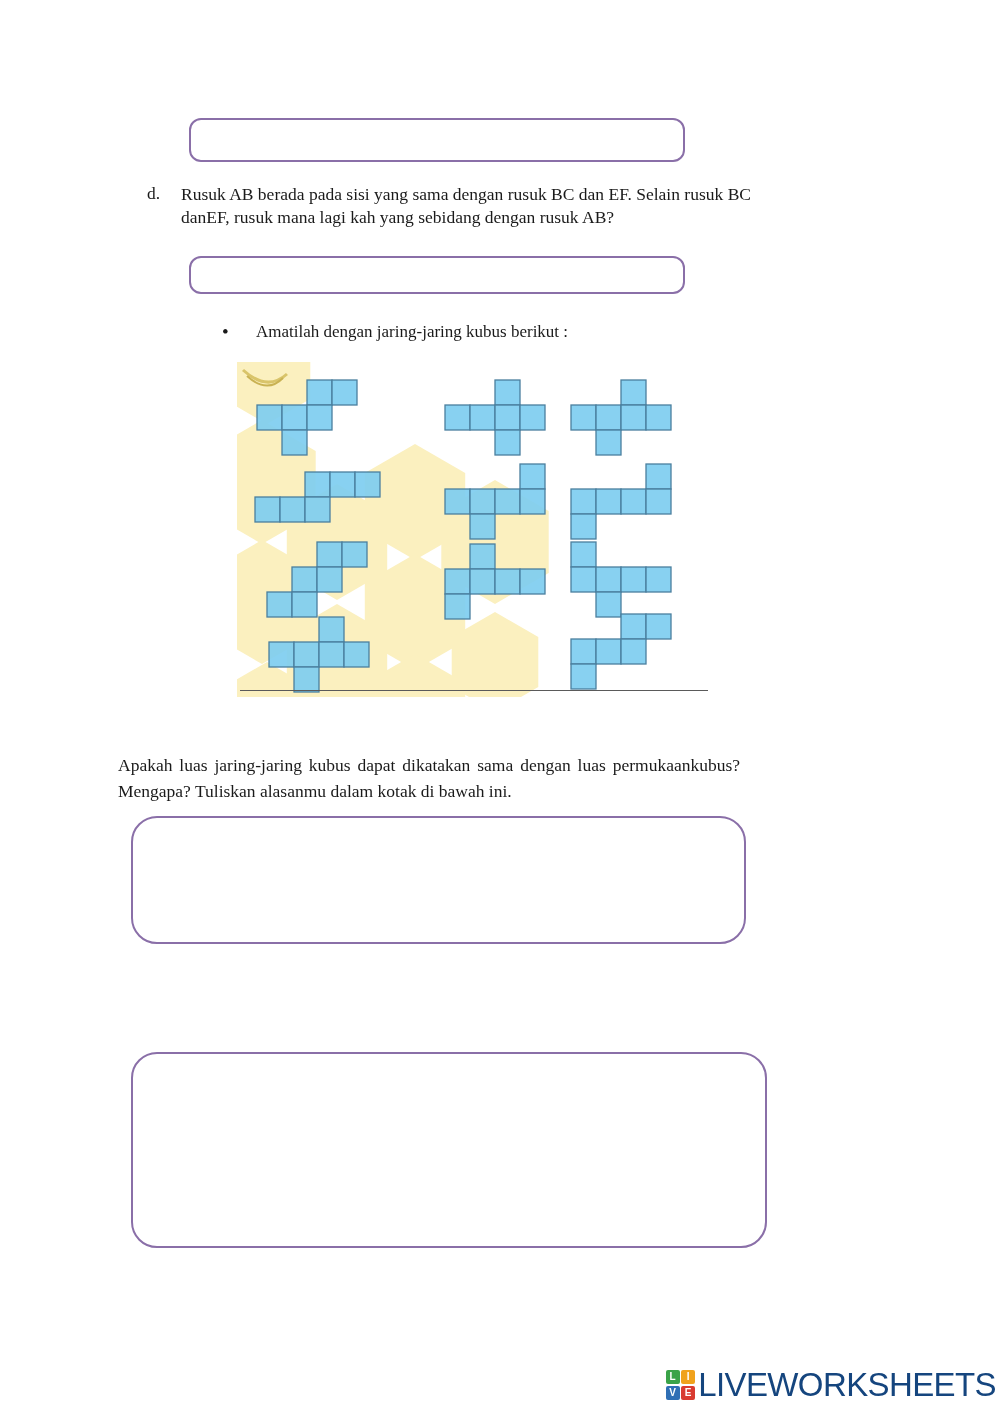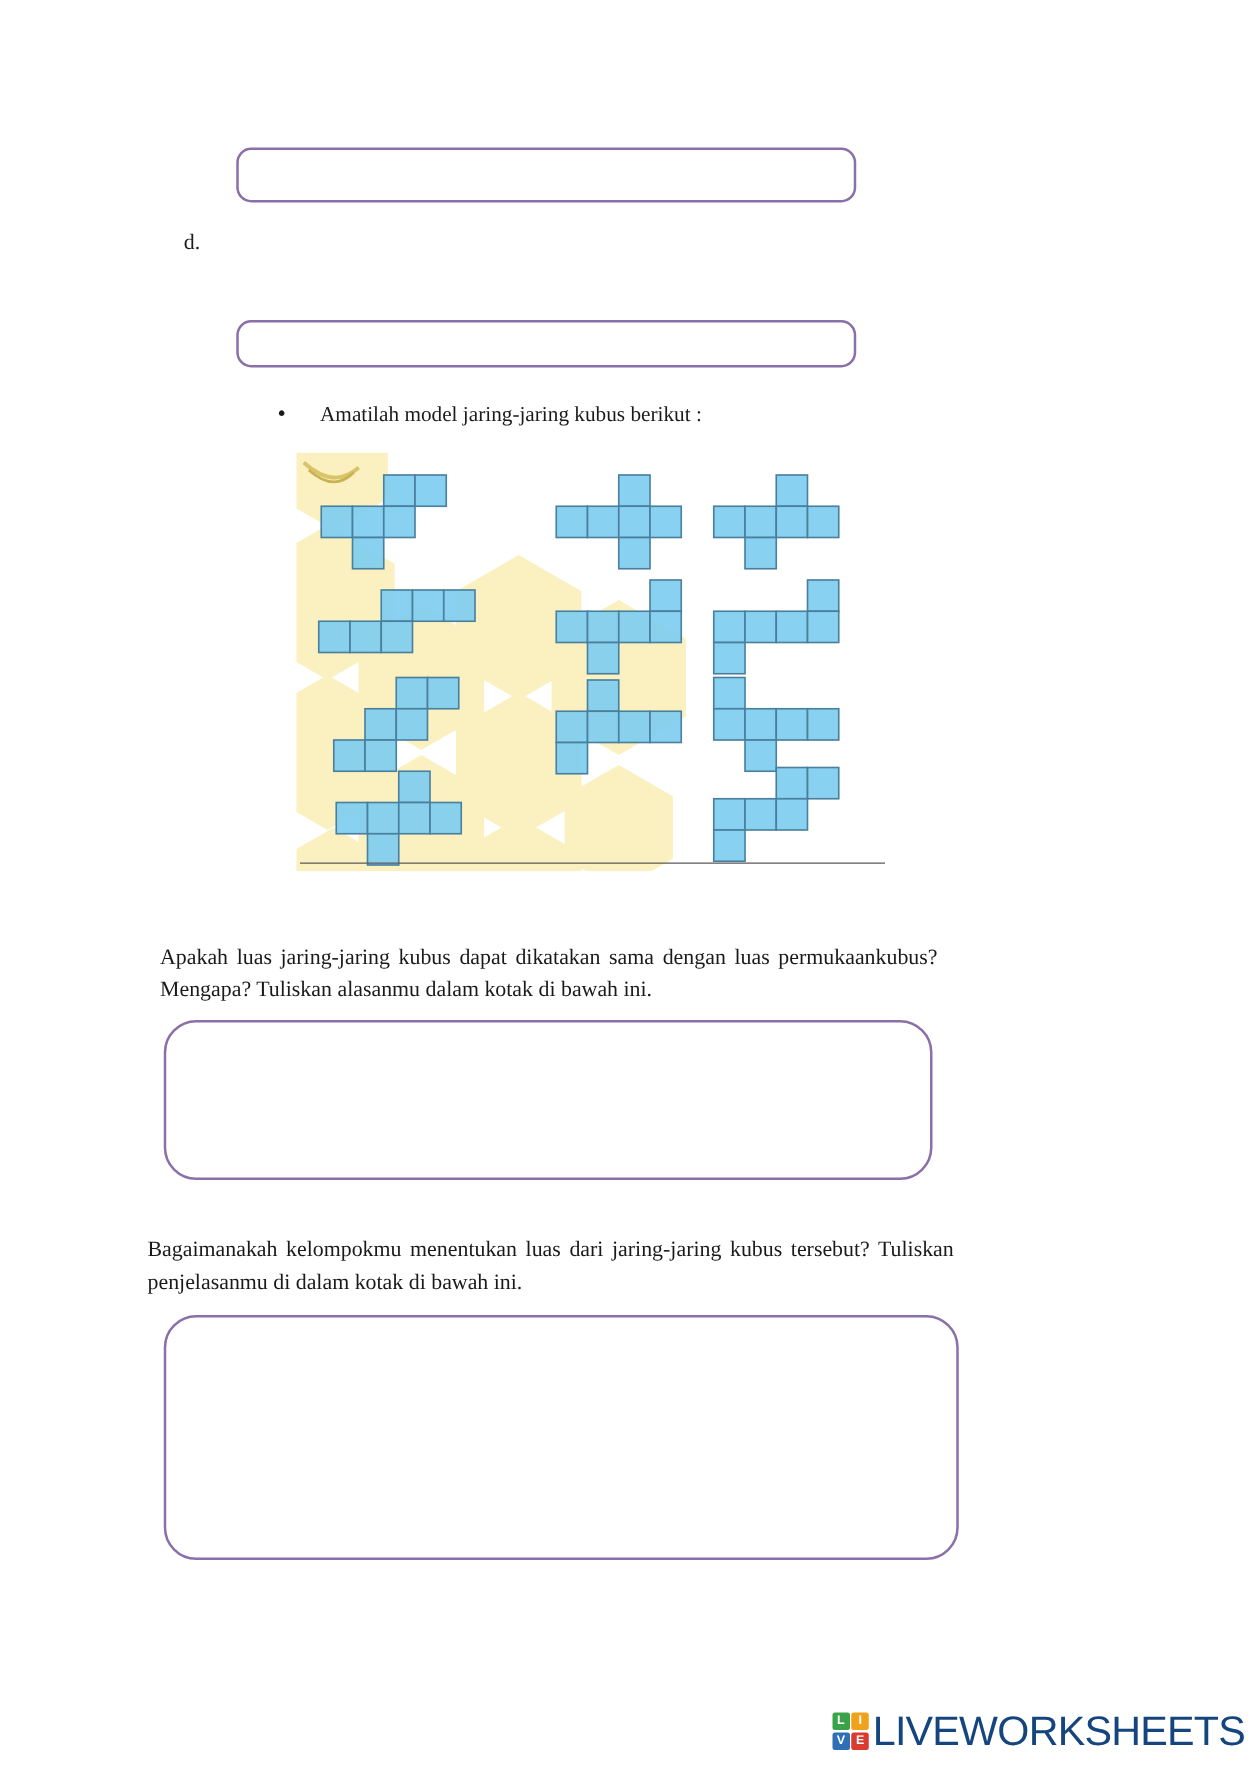--- a/index.html
+++ b/index.html
@@ -131,26 +131,27 @@
   }
 </style>
 </head>
 <body>
 
 <div class="page">
 
   <div class="answer-box small" style="left:189px; top:118px; width:496px; height:44px;"></div>
 
   <div class="qtext-marker" style="left:147px; top:183px;">d.</div>
+  <div class="qtext" style="left:181px; top:183px; width:570px;">Rusuk AB berada pada sisi yang sama dengan rusuk BC dan EF. Selain rusuk BC danEF, rusuk mana lagi kah yang sebidang dengan rusuk AB?</div>
 
   <div class="answer-box small" style="left:189px; top:256px; width:496px; height:38px;"></div>
 
   <div class="bullet-row" style="left:222px; top:322px; width:470px;">
     <span class="bullet-dot">•</span>
-    <span>Amatilah model jaring-jaring  kubus berikut :</span>
+    <span>Amatilah dengan jaring-jaring  kubus berikut :</span>
   </div>
 
   <div class="diagram">
     <svg class="hexlayer" id="hex-svg" width="474" height="335">
         <polygon points="25.0,58.0 78.7,89.0 78.7,151.0 25.0,182.0 -28.7,151.0 -28.7,89.0" fill="#fbf0bf"></polygon>
         <polygon points="25.0,178.0 78.7,209.0 78.7,271.0 25.0,302.0 -28.7,271.0 -28.7,209.0" fill="#fbf0bf"></polygon>
         <polygon points="100.0,122.0 150.2,151.0 150.2,209.0 100.0,238.0 49.8,209.0 49.8,151.0" fill="#fbf0bf"></polygon>
         <polygon points="100.0,242.0 150.2,271.0 150.2,329.0 100.0,358.0 49.8,329.0 49.8,271.0" fill="#fbf0bf"></polygon>
         <polygon points="178.0,82.0 228.2,111.0 228.2,169.0 178.0,198.0 127.8,169.0 127.8,111.0" fill="#fbf0bf"></polygon>
         <polygon points="178.0,192.0 228.2,221.0 228.2,279.0 178.0,308.0 127.8,279.0 127.8,221.0" fill="#fbf0bf"></polygon>
@@ -248,25 +249,24 @@
           <rect x="409" y="252" width="25" height="25" fill="#7ecdf0" fill-opacity="0.92" stroke="#4a7f9e" stroke-width="1.3"></rect>
           <rect x="334" y="277" width="25" height="25" fill="#7ecdf0" fill-opacity="0.92" stroke="#4a7f9e" stroke-width="1.3"></rect>
           <rect x="359" y="277" width="25" height="25" fill="#7ecdf0" fill-opacity="0.92" stroke="#4a7f9e" stroke-width="1.3"></rect>
           <rect x="384" y="277" width="25" height="25" fill="#7ecdf0" fill-opacity="0.92" stroke="#4a7f9e" stroke-width="1.3"></rect>
           <rect x="334" y="302" width="25" height="25" fill="#7ecdf0" fill-opacity="0.92" stroke="#4a7f9e" stroke-width="1.3"></rect>
         </g>
       </svg>
   </div>
   <div class="baseline"></div>
 
-  <div class="para" style="left:128px; top:752px; width:622px;">Apakah luas jaring-jaring kubus dapat dikatakan sama dengan luas permukaankubus? Mengapa? Tuliskan alasanmu dalam kotak di bawah ini.</div>
+  <div class="para" style="left:118px; top:752px; width:622px;">Apakah luas jaring-jaring kubus dapat dikatakan sama dengan luas permukaankubus? Mengapa? Tuliskan alasanmu dalam kotak di bawah ini.</div>
 
   <div class="answer-box big" style="left:131px; top:816px; width:615px; height:128px;"></div>
 
-  <div class="para" style="left:118px; top:986px; width:645px;">Bagaimanakah kelompokmu menentukan luas dari jaring-jaring kubus tersebut?  Tuliskan penjelasanmu di dalam kotak di bawah ini.</div>
 
   <div class="answer-box big" style="left:131px; top:1052px; width:636px; height:196px;"></div>
 
   <div class="logo">
     <div class="logo-mark" id="logo-mark">
         <div class="logo-tile" style="background: rgb(58, 163, 72);">L</div>
         <div class="logo-tile" style="background: rgb(240, 162, 28);">I</div>
         <div class="logo-tile" style="background: rgb(47, 111, 181);">V</div>
         <div class="logo-tile" style="background: rgb(217, 59, 48);">E</div>
       </div>

